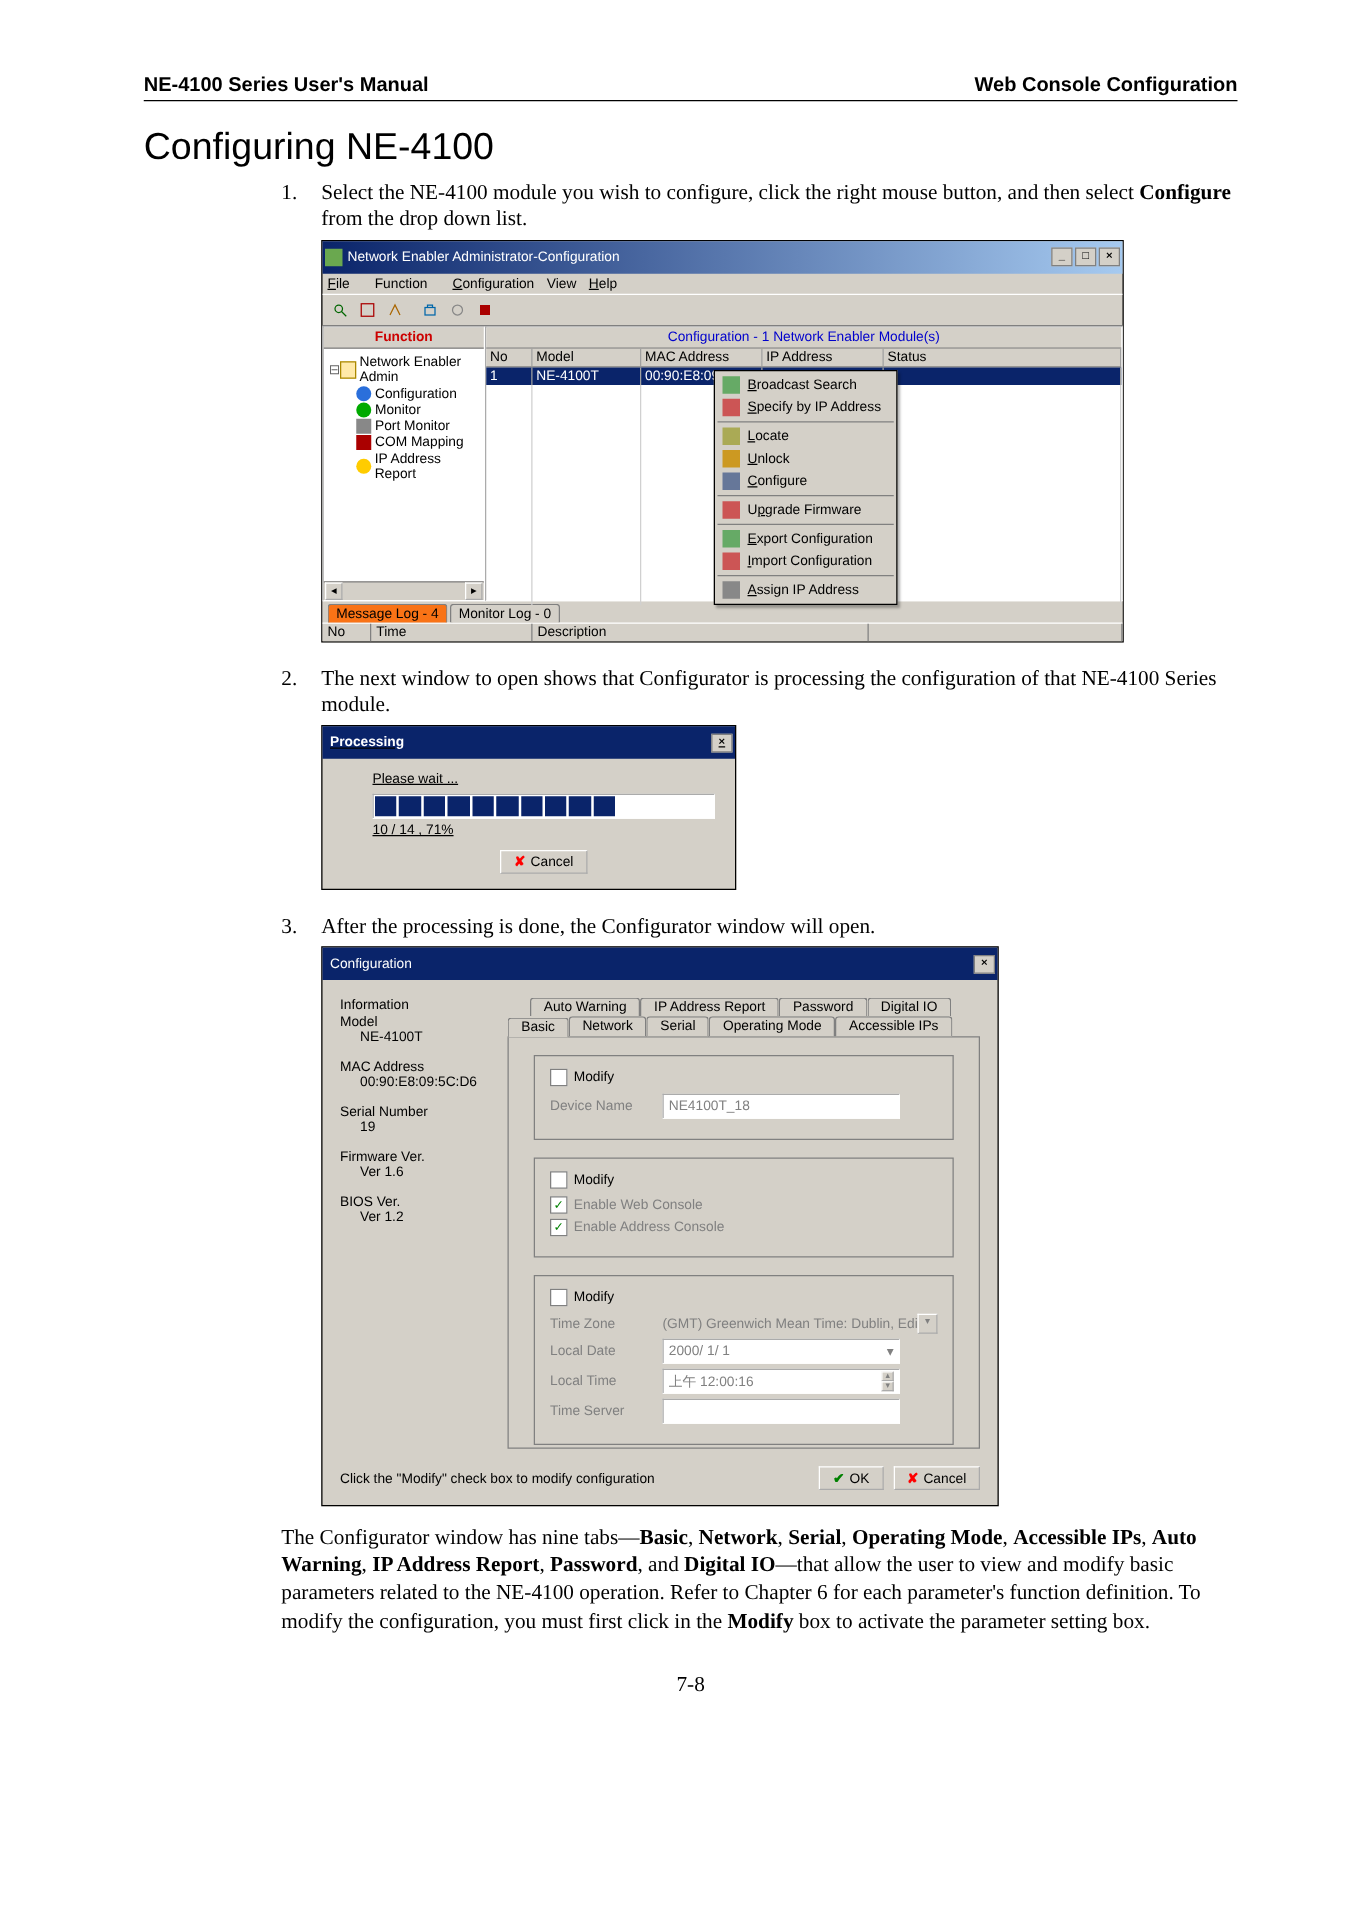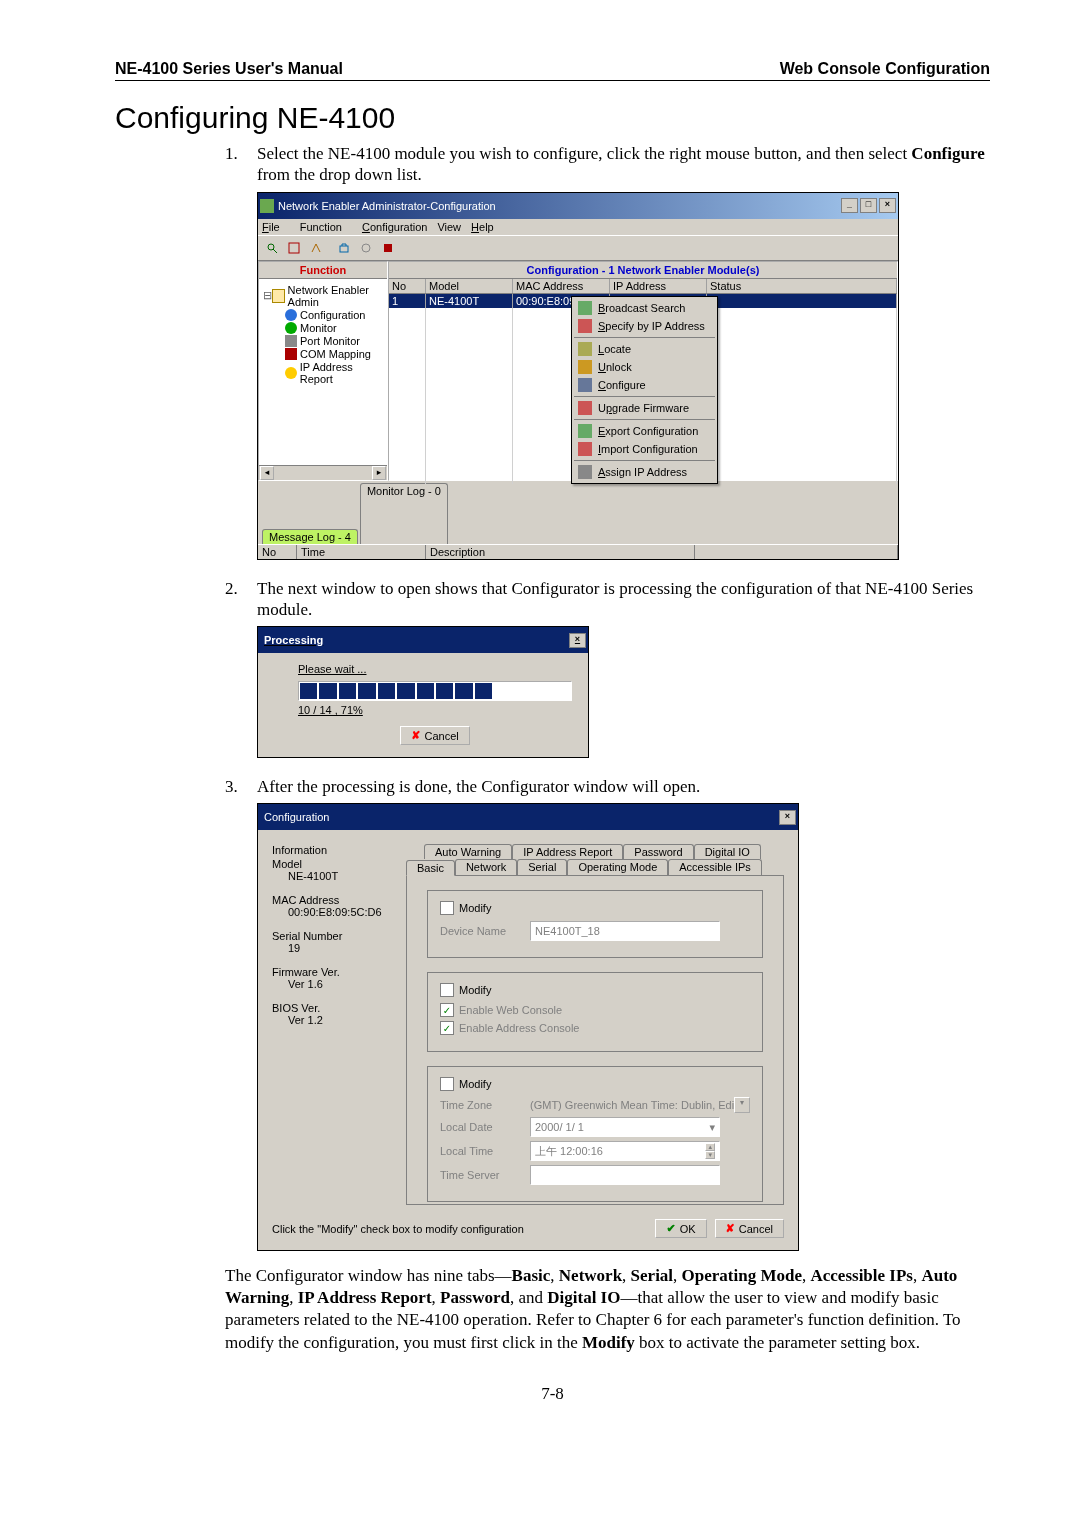--- a/index.html
+++ b/index.html
@@ -169,21 +169,21 @@
     border: 1px inset #fff;
     background: #fff;
     display: flex;
     flex-direction: column;
     position: relative;
   }
   .rp-hdr {
     background: #d4d0c8;
     text-align: center;
     color: #00c;
-    font-weight: bold;
+    font-weight: normal;
     padding: 2px;
     border-bottom: 1px solid #808080;
   }
   .grid-hdr, .grid-row {
     display: flex;
     font-size: 11px;
   }
   .grid-hdr {
     background: #d4d0c8;
     border-bottom: 1px solid #808080;
@@ -220,21 +220,21 @@
     background:#d4d0c8;
   }
   .tab1 {
     border: 1px solid #808080;
     border-bottom: none;
     padding: 1px 6px;
     margin-right: 2px;
     background: #d4d0c8;
     border-radius: 3px 3px 0 0;
   }
-  .tab1.active { background:#bef264;margin-top:46px; }
+  .tab1.active { background:#f97316; }
   .msg-hdr {
     display: flex;
     background: #d4d0c8;
   }
   .msg-hdr div { border-right: 1px solid #808080; padding: 1px 4px; }
 
   
   .win2 {
     width: 330px;
     font-family: Tahoma, Arial, sans-serif;

